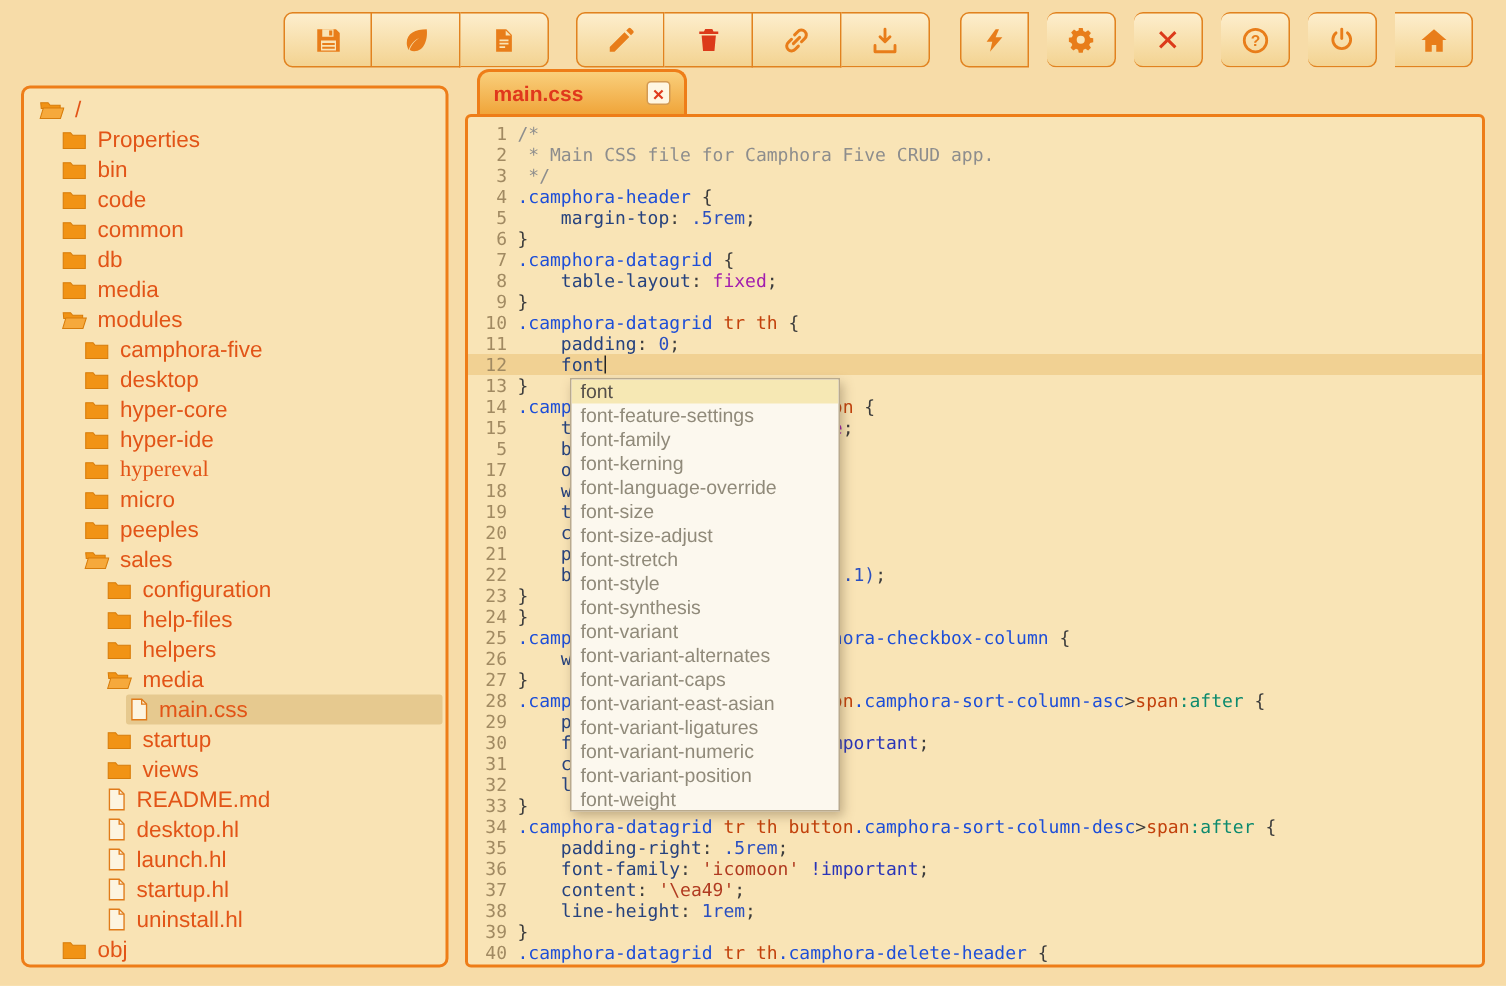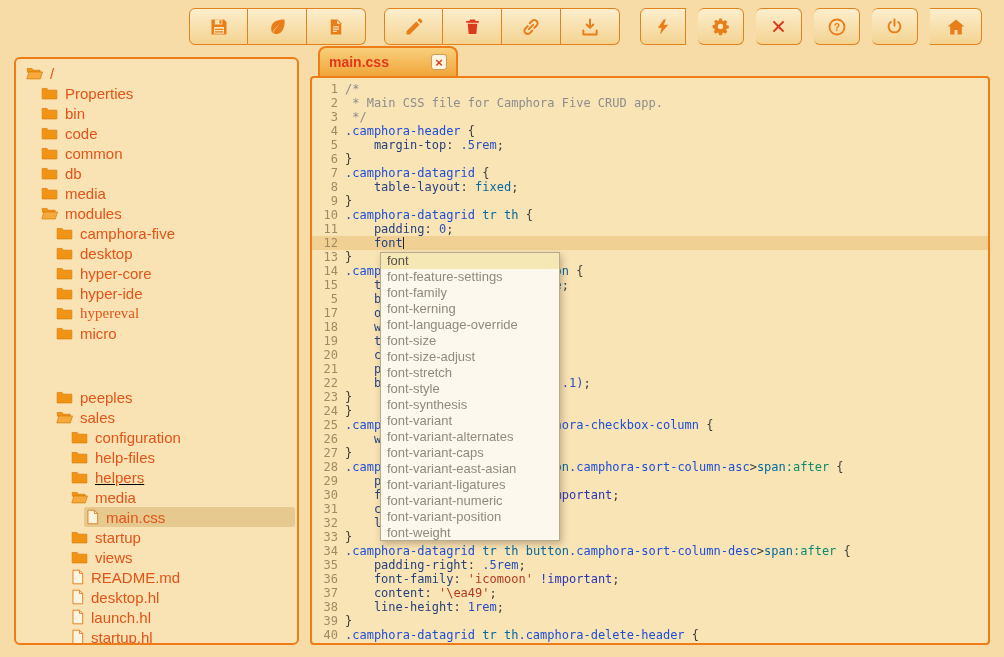--- a/index.html
+++ b/index.html
@@ -57,23 +57,23 @@
     font-family:"DejaVu Sans Mono",monospace;font-size:12px;line-height:14px;
   }
   .cl{display:flex;height:14px}
   .cl.active{background:#f1d193}
   .ln{flex:none;width:26px;text-align:right;padding-right:7px;color:#a18a62}
   .ct{white-space:pre}
   .caret{display:inline-block;width:1.5px;height:12px;background:#222;vertical-align:-2px}
   .cmt{color:#8d8d8d}
   .sel{color:#1d4ed8}
   .prop{color:#26427e}
-  .tag{color:#0369a1}
+  .tag{color:#c2410c}
   .num{color:#2a4fc0}
-  .atom{color:#0369a1}
+  .atom{color:#a21caf}
   .imp{color:#2a35b8}
   .str{color:#b03a20}
   .pseudo{color:#0c8a6e}
   .pln{color:#3c3c3c}
   
   .autocomplete{
     position:absolute;left:68px;top:174px;width:178px;max-height:287px;overflow:hidden;
     background:#fcf8ee;border:1px solid #b9aa8e;
     box-shadow:2px 3px 7px rgba(90,70,40,.35);
     font-family:"Liberation Sans",sans-serif;font-size:13px;color:#908a7a;z-index:5;
@@ -333,21 +333,21 @@
       <div class="trow" style="padding-left: 36px;">
         <span class="band">
           <span class="ticon">
             <svg width="17" height="14" viewBox="0 0 24 20">
               <path fill="#f19315" stroke="#d87c0a" d="M1.5 3.5h7l2 2.5h12v12.5h-21z"></path>
             </svg>
           </span>
           <span class="tlabel">micro</span>
         </span>
       </div>
-      <div class="trow" style="padding-left: 36px; margin-top: 44px;">
+      <div class="trow" style="padding-left: 36px;">
         <span class="band">
           <span class="ticon">
             <svg width="17" height="14" viewBox="0 0 24 20">
               <path fill="#f19315" stroke="#d87c0a" d="M1.5 3.5h7l2 2.5h12v12.5h-21z"></path>
             </svg>
           </span>
           <span class="tlabel">peeples</span>
         </span>
       </div>
       <div class="trow" style="padding-left: 36px;">
@@ -374,21 +374,21 @@
       <div class="trow" style="padding-left: 51px;">
         <span class="band">
           <span class="ticon">
             <svg width="17" height="14" viewBox="0 0 24 20">
               <path fill="#f19315" stroke="#d87c0a" d="M1.5 3.5h7l2 2.5h12v12.5h-21z"></path>
             </svg>
           </span>
           <span class="tlabel">help-files</span>
         </span>
       </div>
-      <div class="trow" style="padding-left: 51px; text-decoration: underline;">
+      <div class="trow" style="padding-left: 51px;">
         <span class="band">
           <span class="ticon">
             <svg width="17" height="14" viewBox="0 0 24 20">
               <path fill="#f19315" stroke="#d87c0a" d="M1.5 3.5h7l2 2.5h12v12.5h-21z"></path>
             </svg>
           </span>
           <span class="tlabel">helpers</span>
         </span>
       </div>
       <div class="trow" style="padding-left: 51px;">

